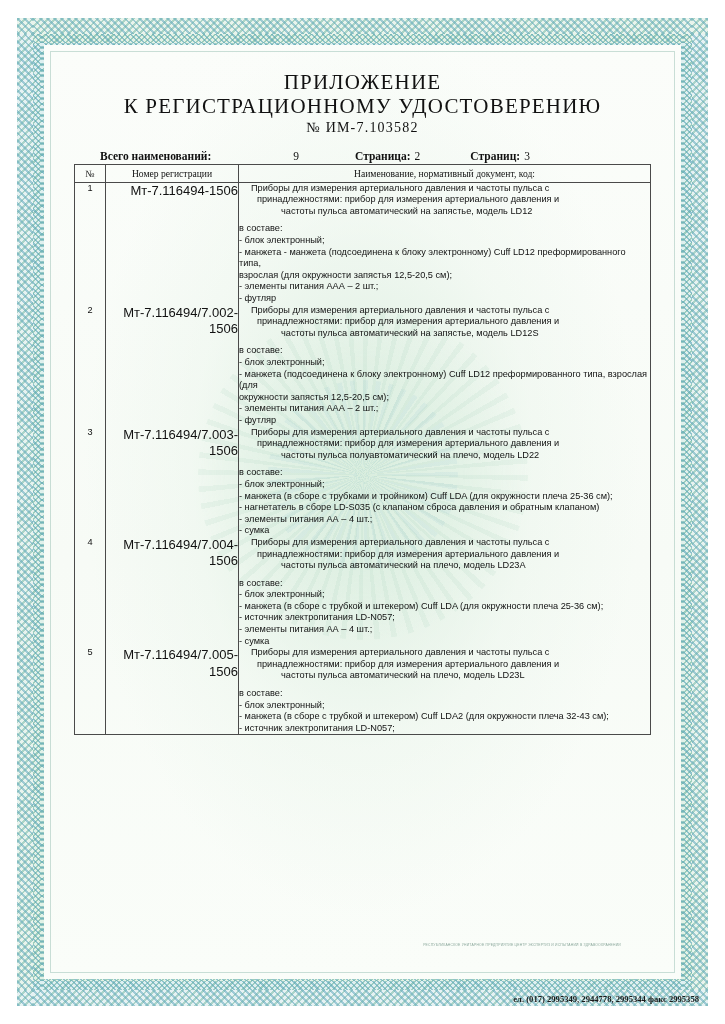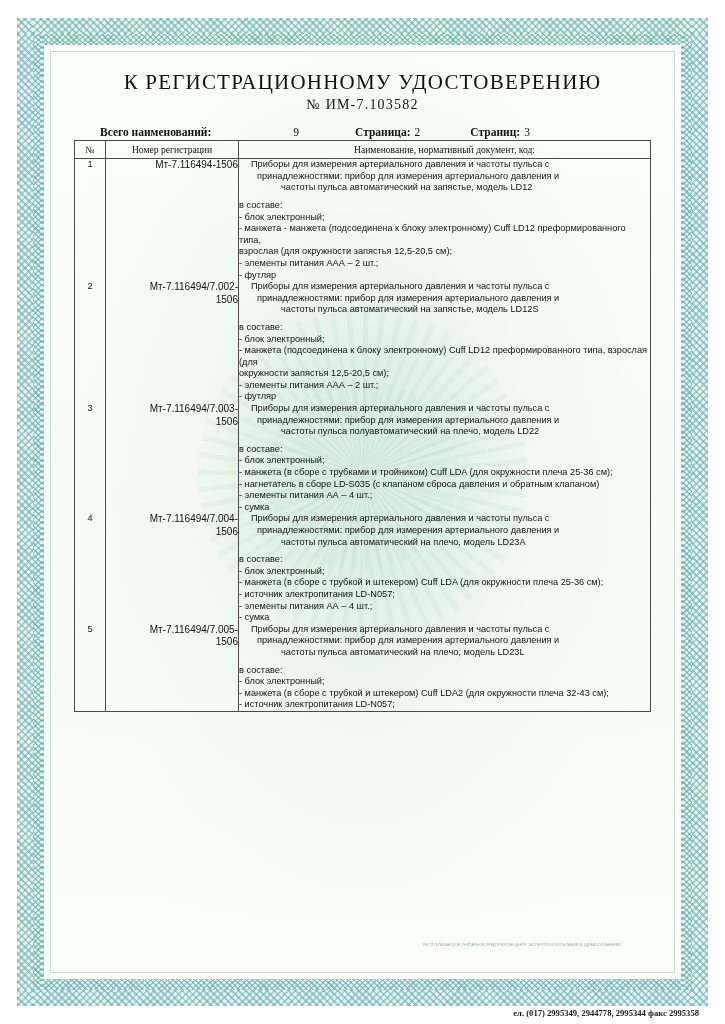--- a/index.html
+++ b/index.html
@@ -217,21 +217,21 @@
   }
 
   .cell-no {
     text-align: center;
     padding: 3px 2px 0 2px;
     font-size: 9.2px;
   }
   .cell-reg {
     text-align: right;
     padding: 3px 2px 0 2px;
-    font-size: 10px;
+    font-size: 13px;
     white-space: pre-line;
     line-height: 1.25;
   }
   .cell-name {
     padding: 3px 4px 6px 2px;
     font-size: 9.2px;
     line-height: 1.26;
   }
   .cell-name .head {
     display: block;
@@ -261,21 +261,21 @@
     bottom: 32px;
     font-size: 3.4px;
     color: #8aa79b;
     letter-spacing: 0.2px;
     white-space: nowrap;
     z-index: 6;
   }
   .footer-phone {
     position: absolute;
     right: 26px;
-    bottom: 6px;
+    bottom: 20px;
     font-family: "Liberation Serif", serif;
     font-size: 8.6px;
     font-weight: bold;
     color: #1a1a1a;
     z-index: 12;
     white-space: nowrap;
   }
 </style>
 </head>
 <body>
@@ -287,20 +287,21 @@
   <div class="guilloche-band"></div>
 
   <div class="paper">
     <div class="paper-hairline"></div>
     <div class="rosette"></div>
     <div class="rosette2"></div>
 
     <div class="content">
 
       <div class="title-block">
+        <div class="title-line-1">ПРИЛОЖЕНИЕ</div>
         <div class="title-line-2">К РЕГИСТРАЦИОННОМУ УДОСТОВЕРЕНИЮ</div>
         <div class="title-line-3">№ ИМ-7.103582</div>
       </div>
 
       <div class="meta-row">
         <span class="meta-label">Всего наименований:</span>
         <span class="meta-gap-a"></span>
         <span class="meta-value">9</span>
         <span class="meta-gap-b"></span>
         <span class="meta-label">Страница:</span>

